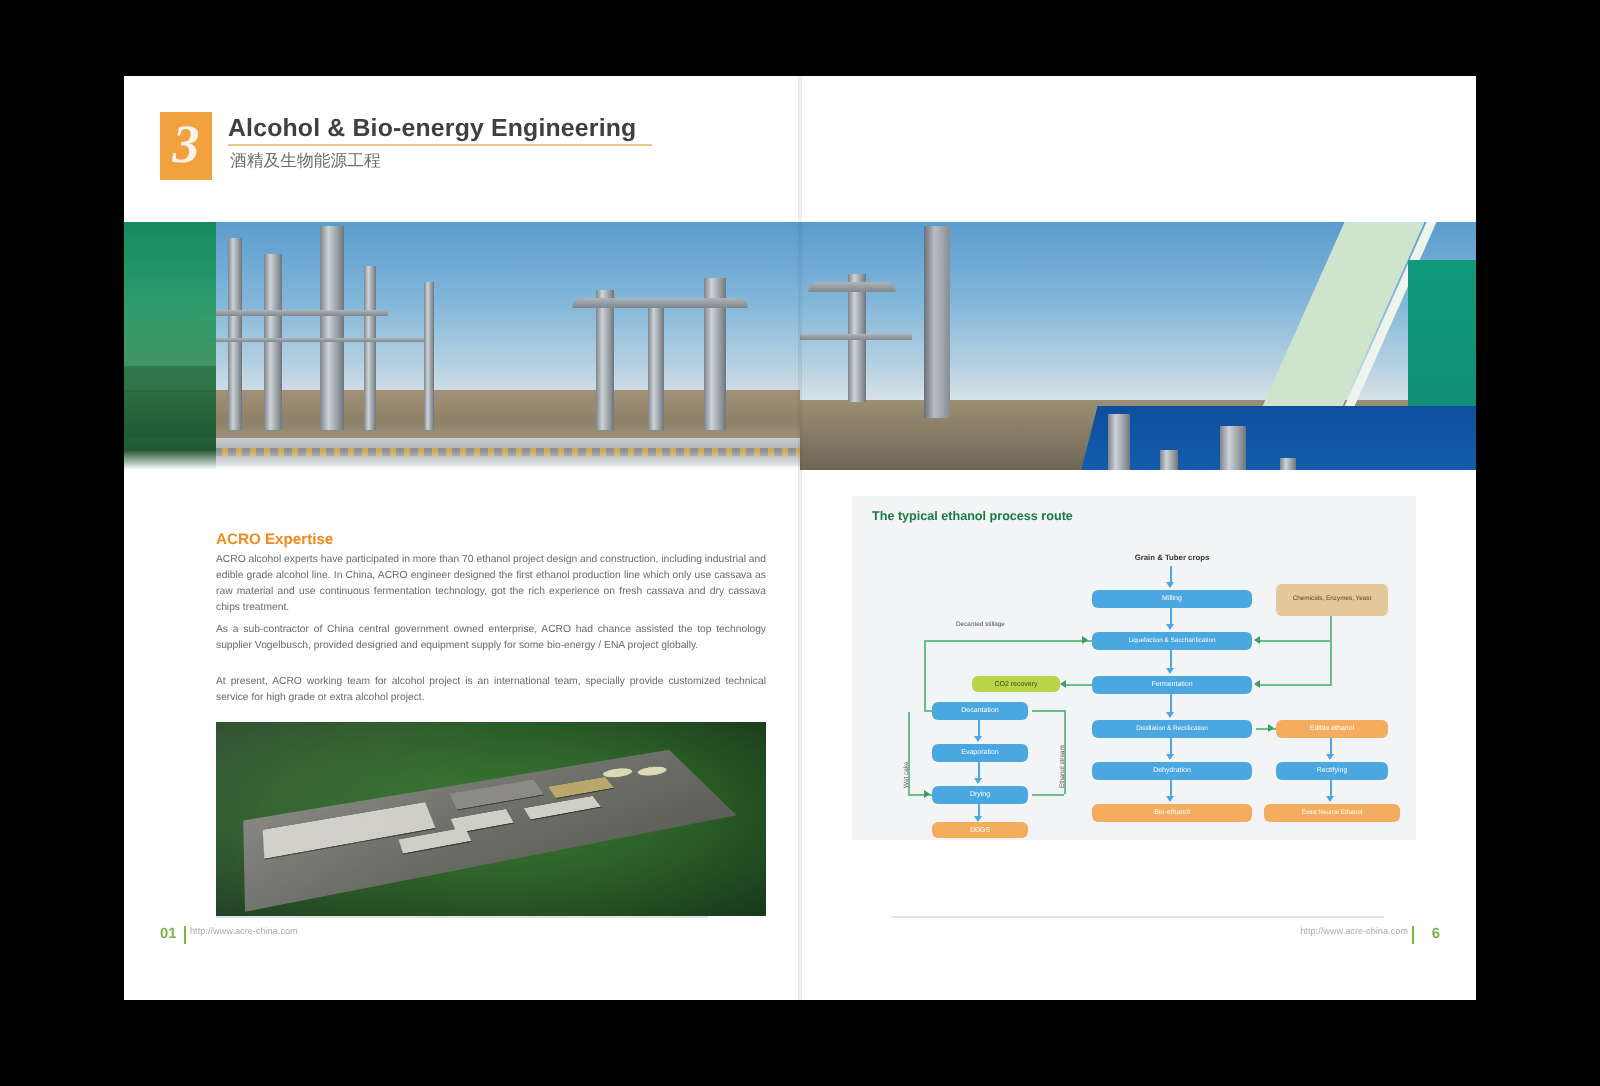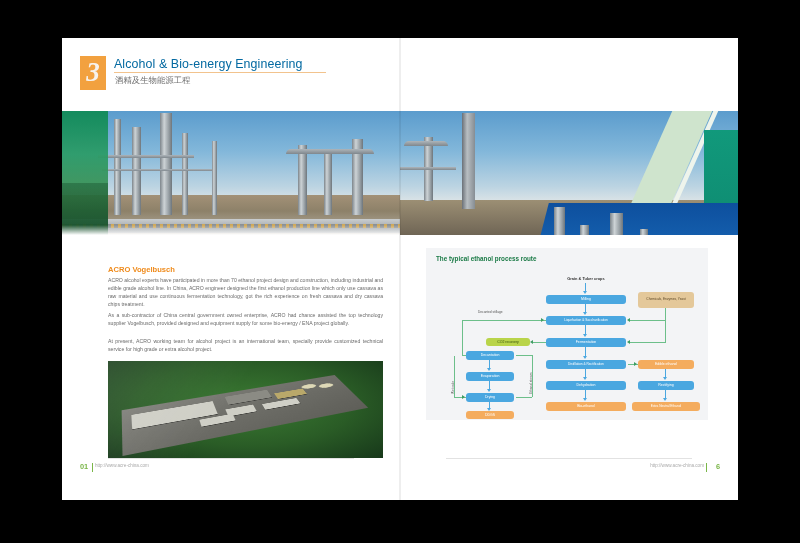--- a/index.html
+++ b/index.html
@@ -13,21 +13,21 @@
   .pageR{position:absolute;left:338px;top:0;width:338px;height:462px;background:#ffffff;overflow:hidden;}
   .gutter{position:absolute;left:337px;top:0;width:2px;height:462px;
           background:linear-gradient(90deg,rgba(0,0,0,.10),rgba(0,0,0,.03),rgba(0,0,0,.10));}
 
   
   .hdr{position:absolute;left:18px;top:18px;height:38px;}
   .hdr .numbox{position:absolute;left:0;top:0;width:26px;height:34px;background:#f2a13f;}
   .hdr .num{position:absolute;left:0;top:-1px;width:26px;height:34px;color:#f7f2ec;
             font-size:27px;font-style:italic;font-weight:bold;text-align:center;line-height:34px;
             font-family:"Liberation Serif",serif;}
-  .hdr .t-en{position:absolute;left:34px;top:1px;color:#0369a1;font-size:12.4px;font-weight:normal;
+  .hdr .t-en{position:absolute;left:34px;top:1px;color:#404040;font-size:12.4px;font-weight:bold;
              letter-spacing:.1px;white-space:nowrap;}
   .hdr .t-cn{position:absolute;left:35px;top:19px;color:#6f6f6f;font-size:8.4px;white-space:nowrap;}
   .hdr .rule{position:absolute;left:34px;top:16px;width:212px;height:1px;background:#e8922f;opacity:.55;}
 
   
   .photoL{position:absolute;left:0px;top:73px;width:338px;height:124px;overflow:hidden;}
   .sky{position:absolute;left:0;top:0;width:100%;height:72%;
        background:linear-gradient(180deg,#5b9ccd 0%,#82b7da 45%,#bcd4e2 85%,#d8e2e6 100%);}
   .ground{position:absolute;left:0;top:68%;width:100%;height:32%;
        background:linear-gradient(180deg,#a39177 0%,#8d8169 40%,#b9b3a6 100%);}
@@ -139,21 +139,21 @@
         <div class="pipe" style="left:40px;top:58px;width:110px;height:2px;"></div>
         <div class="tower" style="left:236px;top:34px;width:9px;height:70px;"></div>
         <div class="tower" style="left:262px;top:40px;width:8px;height:64px;"></div>
         <div class="tower" style="left:290px;top:28px;width:11px;height:76px;"></div>
         <div class="pipe" style="left:224px;top:38px;width:88px;height:5px;border-radius:6px 6px 0 0;"></div>
         <div class="deck"></div>
         <div class="greenwash"></div>
         <div class="fade-b"></div>
       </div>
 
-      <div class="ttl">ACRO Vogelbusch</div>
+      <div class="ttl">ACRO Expertise</div>
       <div class="para p1">ACRO alcohol experts have participated in more than 70 ethanol project design and construction, including industrial and edible grade alcohol line. In China, ACRO engineer designed the first ethanol production line which only use cassava as raw material and use continuous fermentation technology, got the rich experience on fresh cassava and dry cassava chips treatment.</div>
       <div class="para p2">As a sub-contractor of China central government owned enterprise, ACRO had chance assisted the top technology supplier Vogelbusch, provided designed and equipment supply for some bio-energy / ENA project globally.</div>
       <div class="para p3">At present, ACRO working team for alcohol project is an international team, specially provide customized technical service for high grade or extra alcohol project.</div>
 
       <div class="aerial">
         <div class="field"></div>
         <div class="site">
           <div class="bld" style="left:4%;top:16%;width:34%;height:34%;"></div>
           <div class="bld" style="left:44%;top:10%;width:20%;height:22%;background:#8b8b84;"></div>
           <div class="bld" style="left:42%;top:42%;width:12%;height:18%;"></div>

